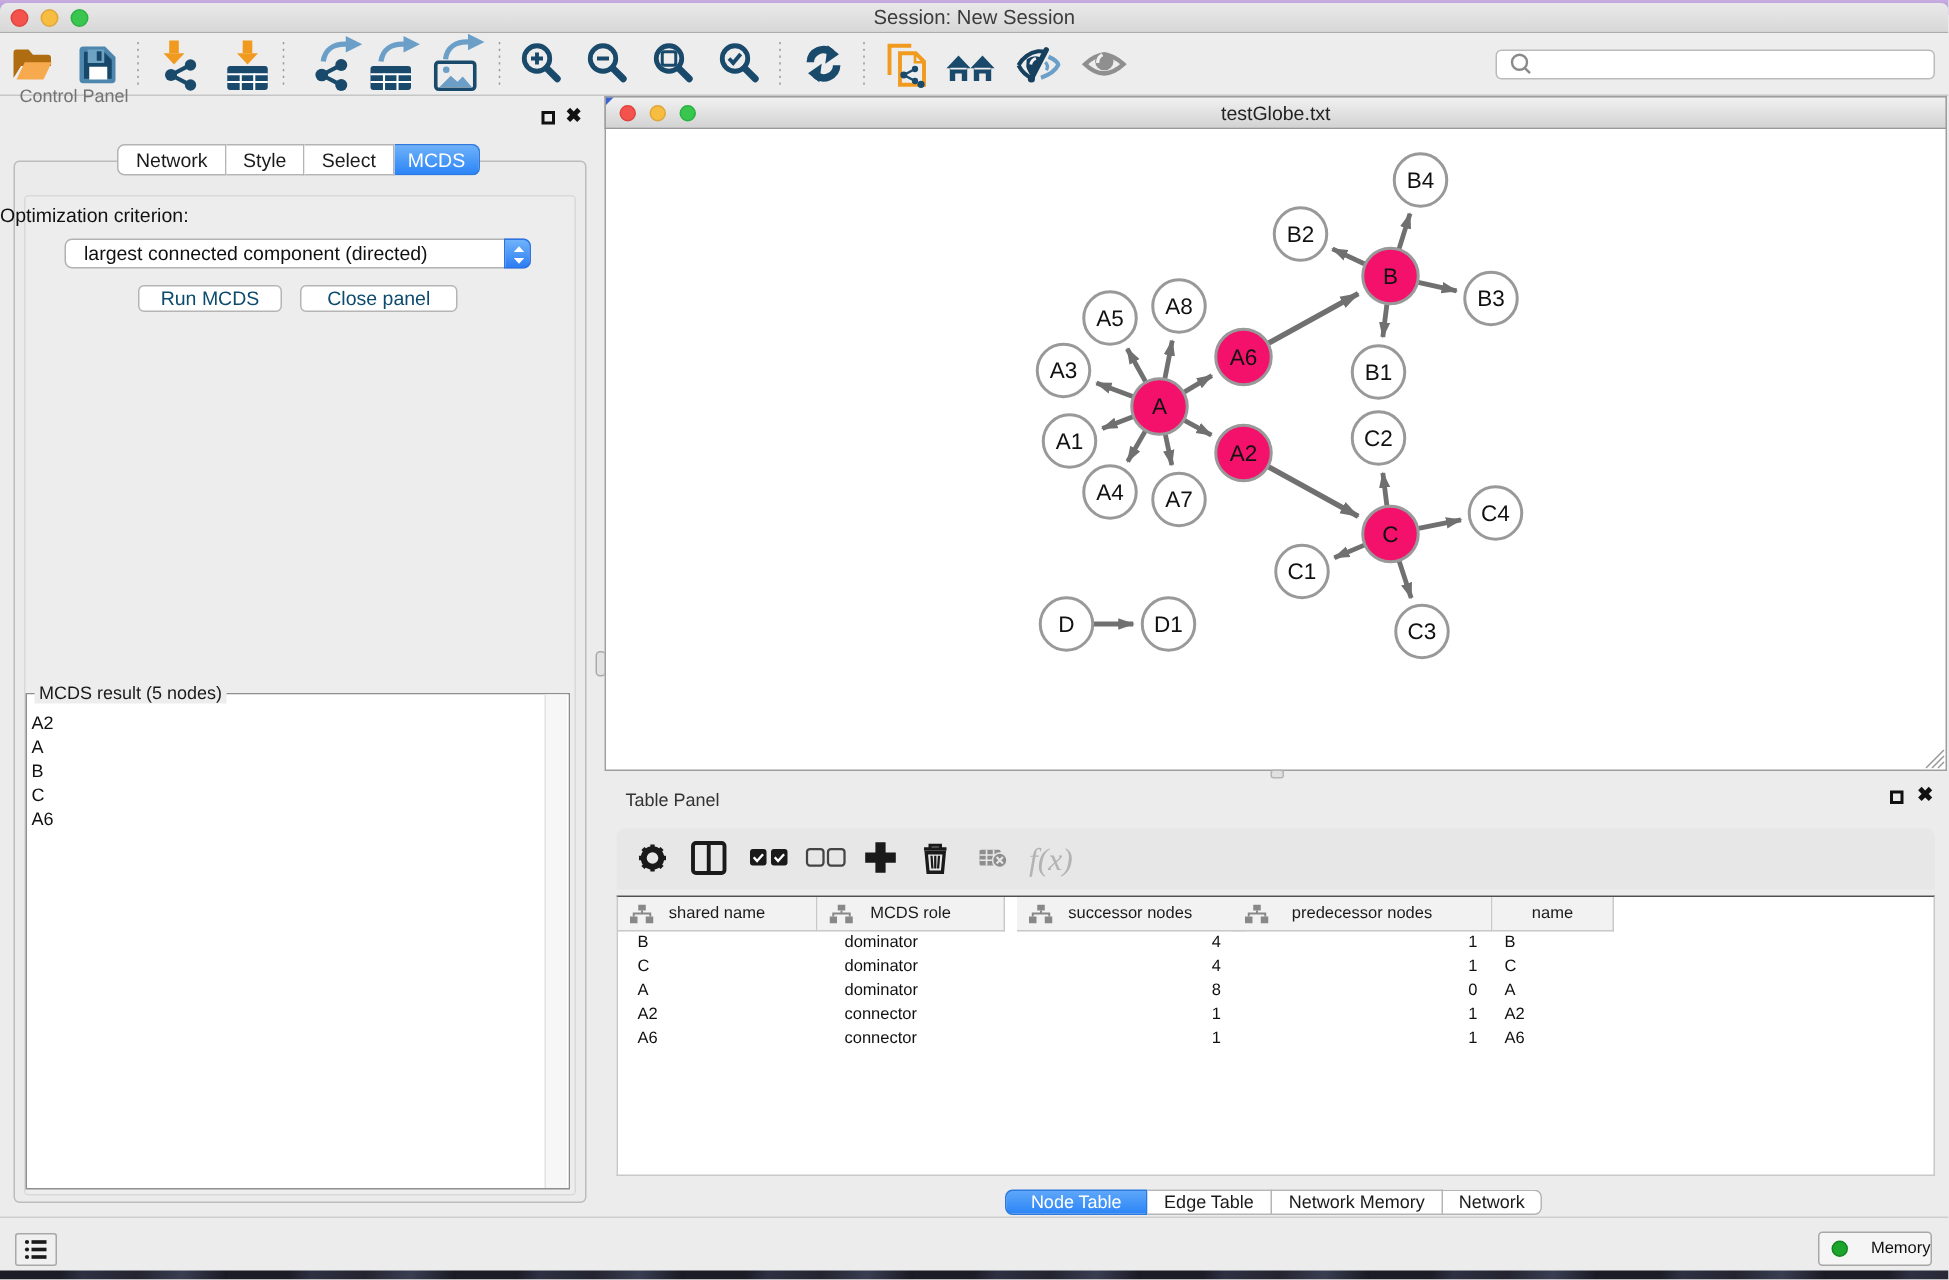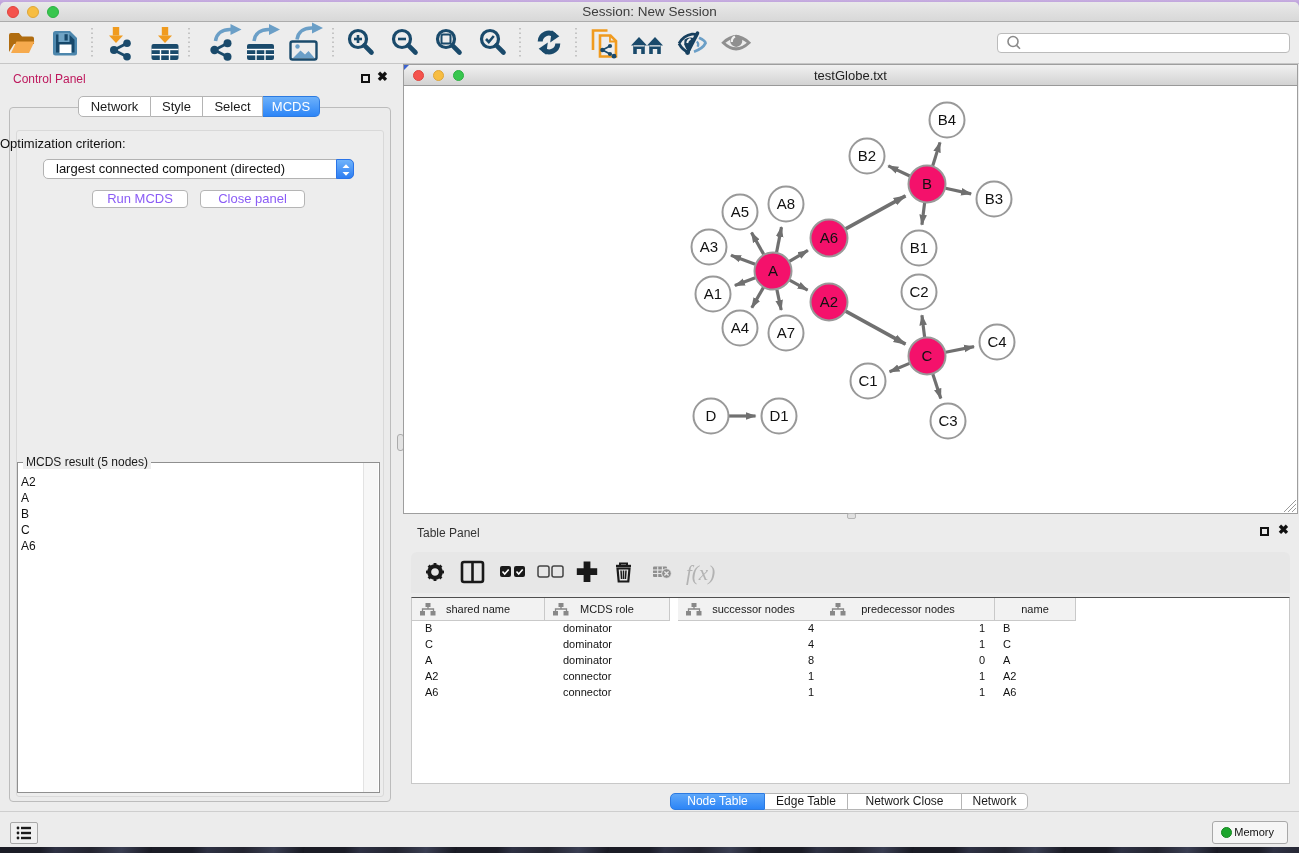--- a/index.html
+++ b/index.html
@@ -11,31 +11,31 @@
 #titlebar{left:0;top:2px;width:1299px;height:20px;background:linear-gradient(#e9e9e9,#d8d8d8);border-bottom:1px solid #acacac;border-radius:5px 5px 0 0}
 .tl{position:absolute;width:12px;height:12px;border-radius:50%;top:4px}
 #titlebar .t-red{left:7px;background:#f4534d;border:1px solid #e0443e}
 #titlebar .t-yel{left:27px;background:#f7bd41;border:1px solid #dfa637}
 #titlebar .t-grn{left:47px;background:#38c64e;border:1px solid #2cb143}
 #title-text{left:0;top:4px;width:1299px;text-align:center;font-size:13.5px;color:#3c3c3c}
 
 #toolbar{left:0;top:22px;width:1299px;height:42px;background:#ededed;border-bottom:1px solid #c6c6c6}
 #searchbox{position:absolute;left:997px;top:33px;width:293px;height:20px;background:#fff;border:1px solid #bbb;border-radius:4px}
 
-#cp-title{left:13px;top:72px;font-size:12px;color:#be185d}
+#cp-title{left:13px;top:57px;font-size:12px;color:#737373}
 .float-btn{position:absolute;width:9px;height:9px;border:2px solid #111}
 .close-x{position:absolute;font-size:13px;font-weight:bold;color:#111;line-height:10px}
 #cp-content{left:9px;top:107px;width:382px;height:695px;background:#ebebeb;border:1px solid #bcbcbc;border-radius:4px}
 #cp-inner{left:16px;top:130px;width:368px;height:667px;background:#ededed;border:1px solid #d9d9d9;border-radius:3px}
 .tab{position:absolute;top:96px;height:21px;background:#fff;border:1px solid #b4b4b4;font-size:13px;color:#1a1a1a;text-align:center;line-height:19px}
 .tab.sel{background:linear-gradient(#6db1fa,#2c85f7);color:#fff;border-color:#2c7ae0}
 #opt-label{left:0;top:136px;width:399px;text-align:left;font-size:13px;color:#111}
 #combo{left:43px;top:159px;width:311px;height:20px;background:#fff;border:1px solid #b2b2b2;border-radius:5px;font-size:13px;color:#111;line-height:18px;padding-left:12px}
 #combo-btn{left:336px;top:159px;width:18px;height:20px;background:linear-gradient(#6fb3fb,#2e7ef2);border-radius:0 5px 5px 0;border:1px solid #2a74e8}
-.btn{position:absolute;top:190px;height:18px;background:#fff;border:1px solid #b5b5b5;border-radius:4px;font-size:13px;color:#8b5cf6;text-align:center;line-height:16px}
+.btn{position:absolute;top:190px;height:18px;background:#fff;border:1px solid #b5b5b5;border-radius:4px;font-size:13px;color:#0c4a6e;text-align:center;line-height:16px}
 #fieldset{left:17px;top:462px;width:363px;height:331px;border:1px solid #8f8f8f}
 #fs-white{left:18px;top:463px;width:361px;height:329px;background:#fff}
 #fs-scroll{left:363px;top:463px;width:15px;height:329px;background:#f7f7f7;border-left:1px solid #e3e3e3}
 #fs-legend{left:23px;top:455px;padding:0 3px;background:#ededed;font-size:12px;color:#1a1a1a}
 #fs-list{left:21px;top:474px;font-size:12px;color:#111;line-height:16px}
 
 #vdiv{left:392px;top:64px;width:5px;height:747px;background:#ececec}
 #vdiv-handle{left:397px;top:434px;width:7px;height:17px;background:#e3e3e3;border:1px solid #ababab;border-radius:3px}
 #hdiv-handle{left:847px;top:513px;width:9px;height:6px;background:#e0e0e0;border:1px solid #b5b5b5;border-radius:2px}
 
@@ -50,21 +50,21 @@
 #tp-title{left:417px;top:526px;font-size:12px;color:#333}
 #tp-toolbar{left:411px;top:552px;width:879px;height:41px;background:#e7e7e7;border-radius:6px 6px 0 0}
 #tp-table{left:411px;top:597px;width:879px;height:187px;background:#fff;border:1px solid #c8c8c8;border-top:1px solid #4f4f4f}
 .th{position:absolute;top:598px;height:23px;background:#f2f2f2;border-right:1px solid #c9c9c9;border-bottom:1px solid #c9c9c9;font-size:11px;color:#1a1a1a;text-align:center;line-height:22px}
 .td{position:absolute;font-size:11px;color:#111;height:16px;line-height:16px}
 .btab{position:absolute;top:793px;height:17px;background:#fff;border:1px solid #b5b5b5;font-size:12px;color:#1a1a1a;text-align:center;line-height:15px}
 .btab.sel{background:linear-gradient(#5ea7f9,#2c85f7);color:#fff;border-color:#2c7ae0}
 
 #statusbar{left:0;top:811px;width:1299px;height:36px;background:#ececec;border-top:1px solid #cecece}
 #sb-listbtn{left:10px;top:822px;width:28px;height:22px;background:#f0f0f0;border:1px solid #a8a8a8;border-radius:2px}
-#sb-mem{left:1212px;top:821px;width:76px;height:23px;background:#f5f5f5;border:1px solid #a8a8a8;border-radius:3px;font-size:11px;color:#111;line-height:21px;text-align:right;padding-right:13px}
+#sb-mem{left:1212px;top:821px;width:76px;height:23px;background:#f5f5f5;border:1px solid #a8a8a8;border-radius:3px;font-size:11px;color:#111;line-height:21px;text-align:right;padding-right:0}
 #sb-mem i{position:absolute;left:8px;top:5px;width:11px;height:11px;border-radius:50%;background:#1ca52c;border:1px solid #13851f}
 #bottomdark{left:0;top:847px;width:1299px;height:6px;background:repeating-linear-gradient(100deg,#1b1c26 0 40px,#2e3143 55px,#23242f 90px,#3a3e52 120px,#181922 150px)}
 </style>
 </head>
 <body>
 <div class="abs" id="deskTop"></div>
 <div class="abs" id="titlebar">
     <span class="tl t-red"></span>
     <span class="tl t-yel"></span>
     <span class="tl t-grn"></span>
@@ -404,21 +404,21 @@
 <div class="td" style="left:885px;top:668px;width:100px;text-align:right">1</div>
 <div class="td" style="left:1003px;top:668px">A2</div>
 <div class="td" style="left:425px;top:684px">A6</div>
 <div class="td" style="left:563px;top:684px">connector</div>
 <div class="td" style="left:714px;top:684px;width:100px;text-align:right">1</div>
 <div class="td" style="left:885px;top:684px;width:100px;text-align:right">1</div>
 <div class="td" style="left:1003px;top:684px">A6</div>
 </div>
 <div class="abs btab sel" style="left:670px;width:95px;border-radius:5px 0 0 5px">Node Table</div>
 <div class="abs btab" style="left:765px;width:83px;border-left:none">Edge Table</div>
-<div class="abs btab" style="left:848px;width:114px;border-left:none">Network Close</div>
+<div class="abs btab" style="left:848px;width:114px;border-left:none">Network Memory</div>
 <div class="abs btab" style="left:962px;width:66px;border-left:none;border-radius:0 5px 5px 0">Network</div>
 
 <div class="abs" id="statusbar"></div>
 <div class="abs" id="sb-listbtn"></div>
 <svg class="abs" style="left:10px;top:822px" width="28" height="22" viewBox="0 0 28 22">
 <g fill="#1a1a1a">
       <circle cx="8" cy="6" r="1.4"></circle>
       <circle cx="8" cy="11" r="1.4"></circle>
       <circle cx="8" cy="16" r="1.4"></circle>
       <rect x="11" y="4.8" width="10" height="2.4"></rect>

